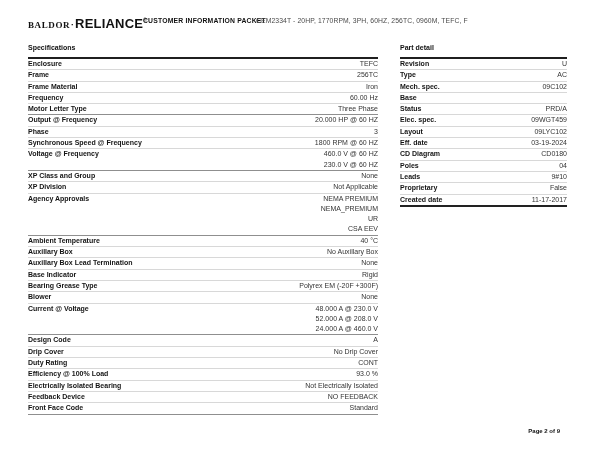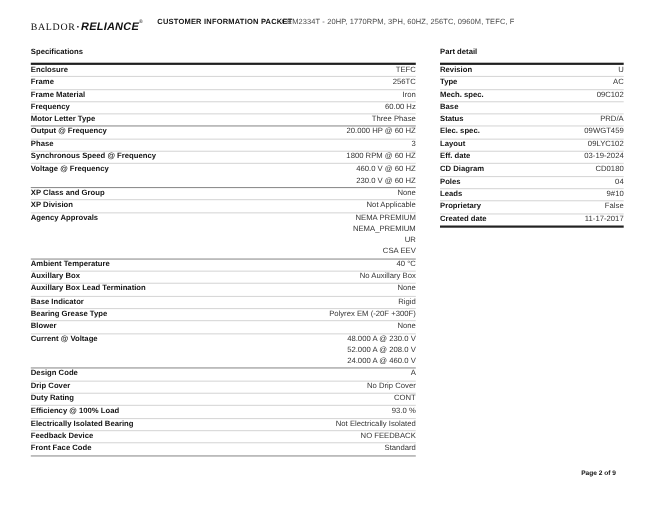--- a/index.html
+++ b/index.html
@@ -8,25 +8,25 @@
     position:relative;
     background:#ffffff;
     font-family:"Liberation Sans", sans-serif;
     color:#111111;
     overflow:hidden;
   }
   
   .logo { position:absolute; left:28px; top:14px; white-space:nowrap; }
   .logo-baldor {
     font-family:"Liberation Serif", serif;
-    font-weight:normal; font-size:9px; letter-spacing:0.6px;
+    font-weight:bold; font-size:9px; letter-spacing:0.6px;
   }
   .logo-dot { font-weight:bold; font-size:9px; padding:0 1px; }
   .logo-reliance {
-    font-weight:bold; font-style:italic; font-size:10px; letter-spacing:0.2px;margin-top:12px;
+    font-weight:bold; font-size:13px; letter-spacing:0.2px;margin-top:12px;
   }
   .logo-mark { font-size:4.5px; vertical-align:super; }
   .doc-title {
     position:absolute; left:143px; top:16.5px;
     font-size:6.8px; font-weight:bold; letter-spacing:0.2px; white-space:nowrap;
   }
   .doc-subtitle {
     position:absolute; left:256px; top:16.5px;
     font-size:6.8px; color:#4a4a4a; letter-spacing:0.1px; white-space:nowrap;
   }

